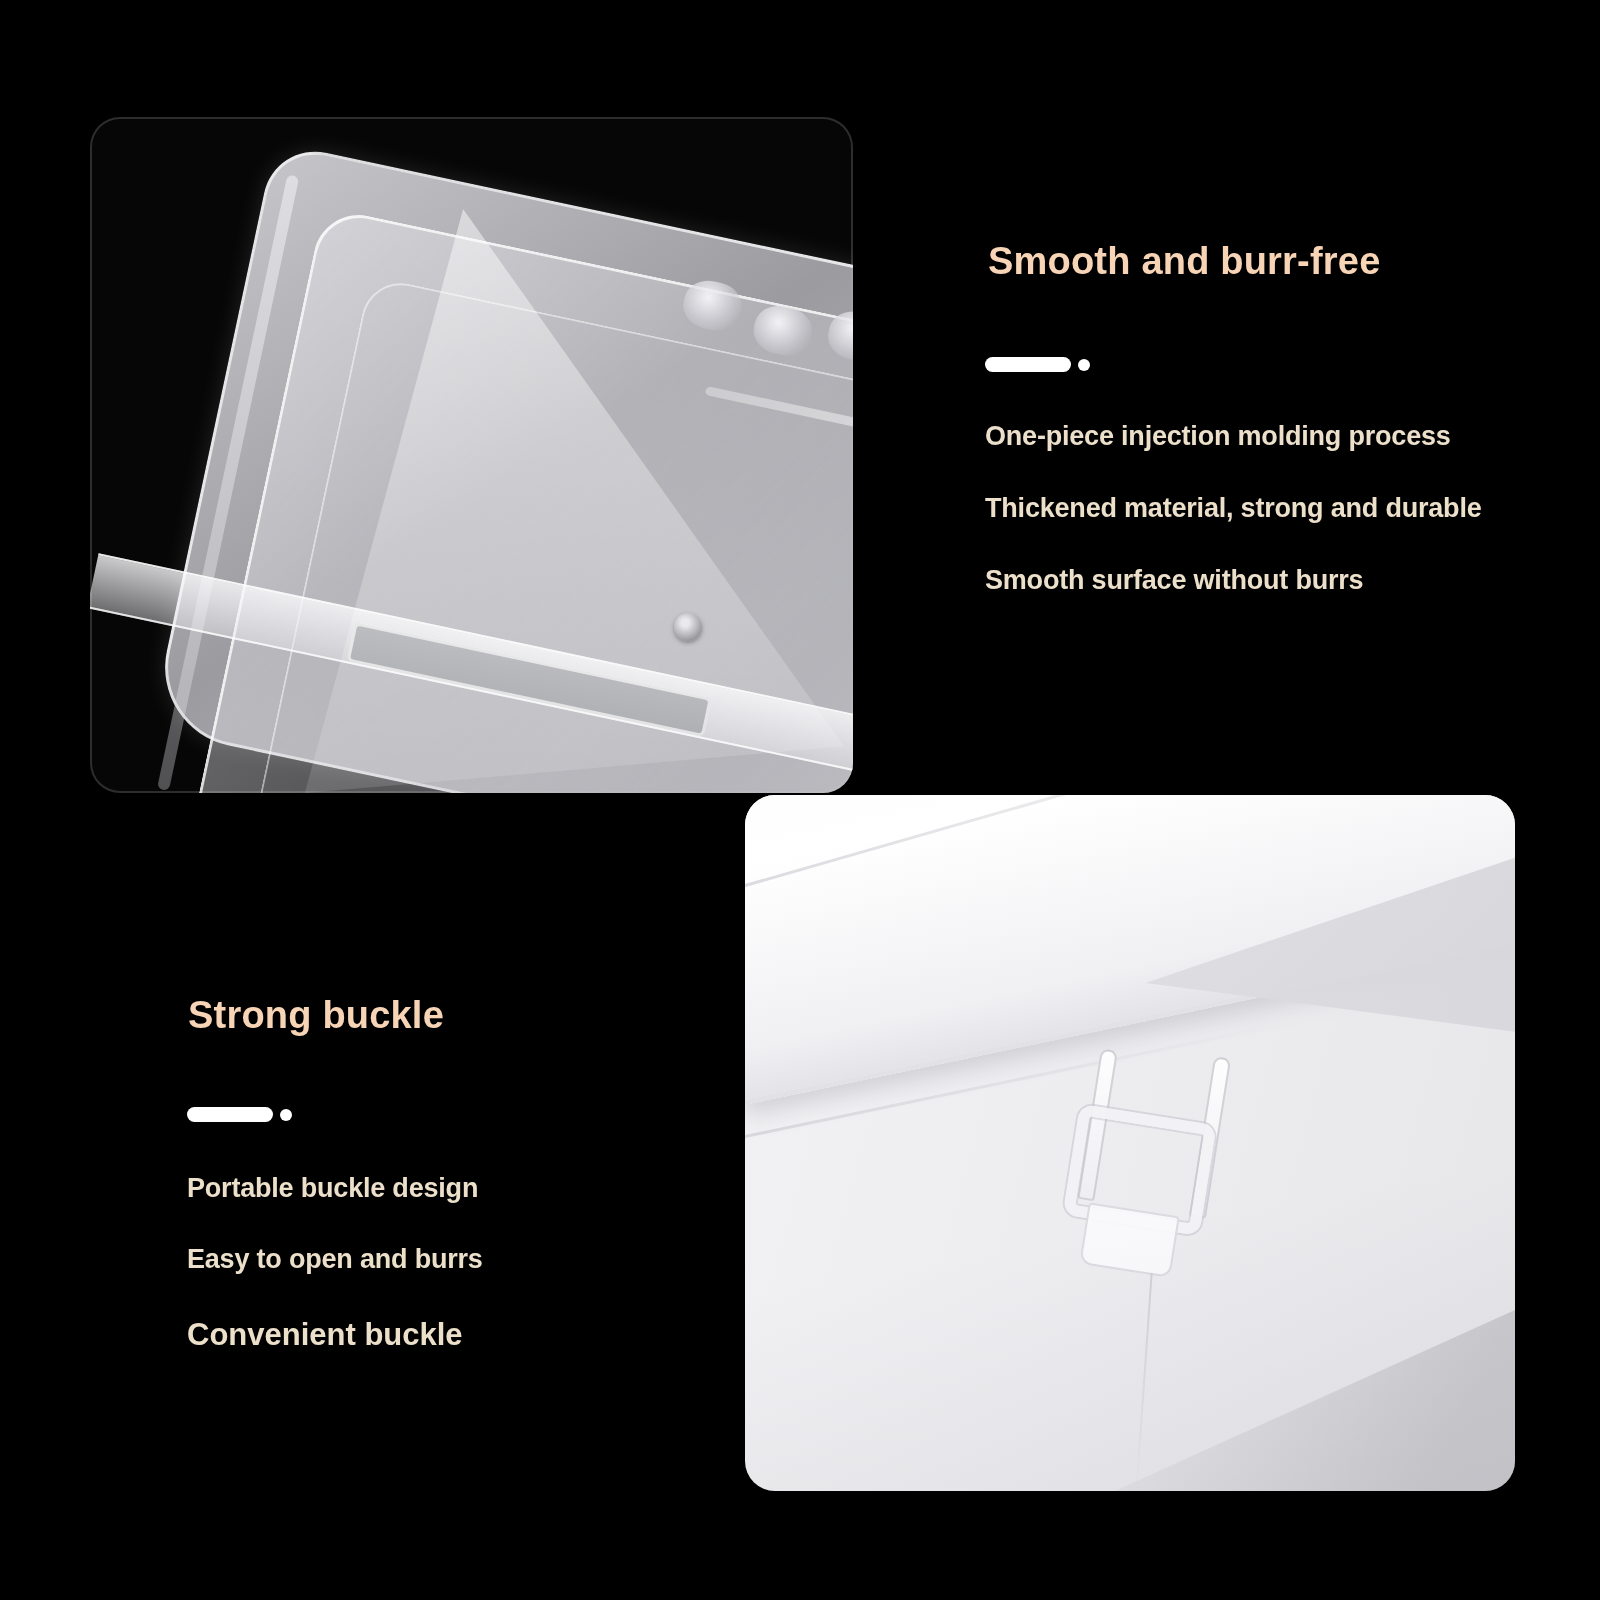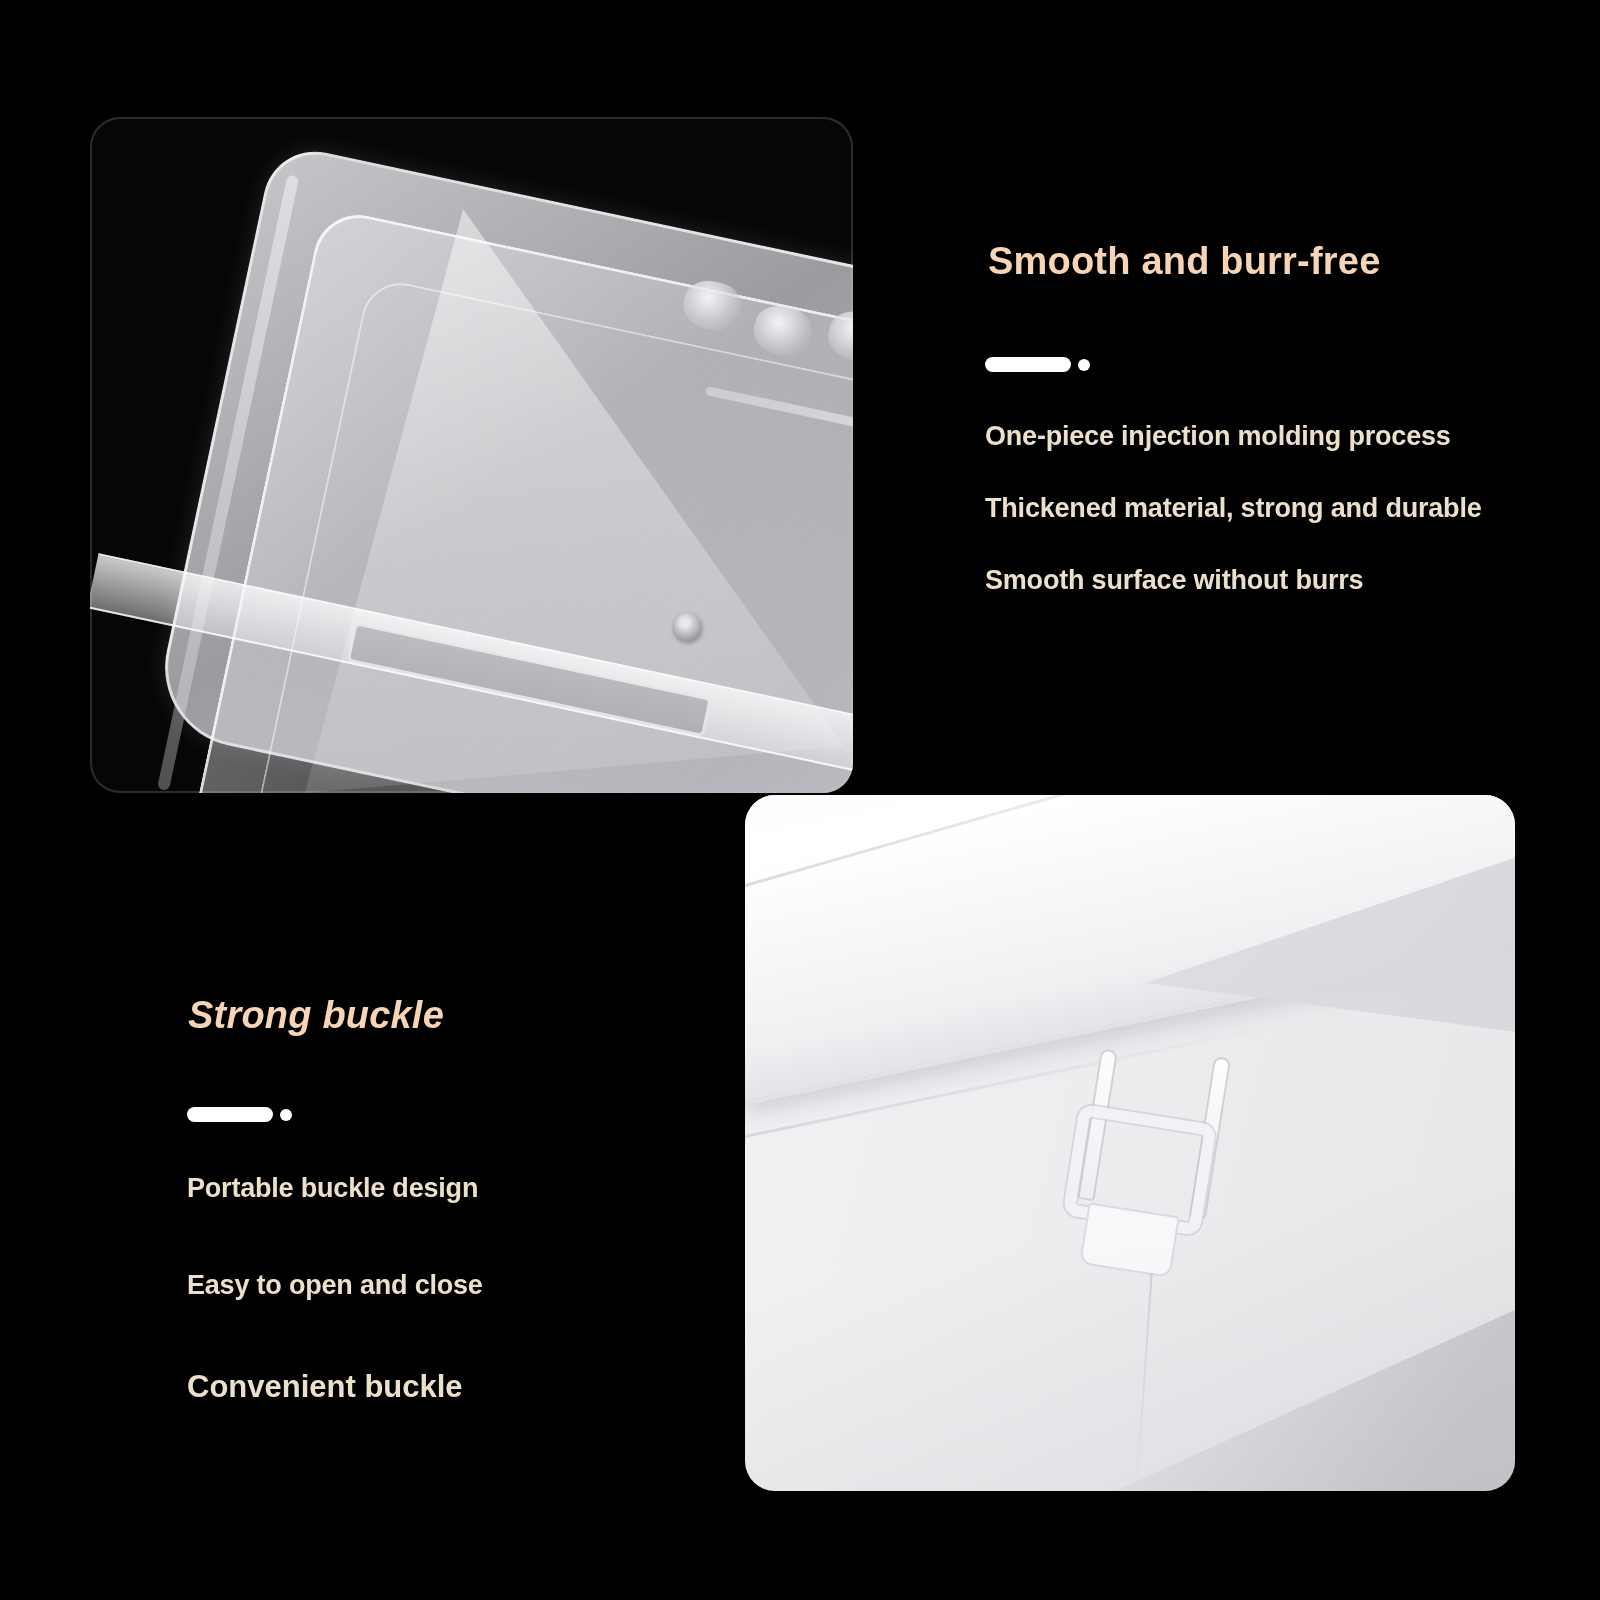--- a/index.html
+++ b/index.html
@@ -158,30 +158,30 @@
 
   
   .feature-heading{
     position:absolute;color:var(--c-heading);
     font-size:38px;font-weight:700;letter-spacing:0.2px;line-height:1;
     white-space:nowrap;
   }
   .divider{position:absolute;display:flex;align-items:center;}
   .divider .dash{width:86px;height:15px;border-radius:8px;background:var(--c-divider);}
   .divider .dot{width:12px;height:12px;border-radius:50%;background:var(--c-divider);margin-left:7px;}
-  .bullets{position:absolute;display:flex;flex-direction:column;gap:72px;}
+  .bullets{position:absolute;display:flex;flex-direction:column;gap:46px;}
   .bullet{
     color:var(--c-body);font-size:27px;font-weight:700;line-height:25px;
     letter-spacing:-0.2px;white-space:nowrap;
   }
   .bullet.large{font-size:31px;line-height:33px;letter-spacing:0;}
   #heading-smooth{left:988px;top:242px;}
   #divider-smooth{left:985px;top:357px;}
   #bullets-smooth{left:985px;top:424px;gap:47px;}
-  #heading-buckle{left:188px;top:996px;font-style:italic;}
+  #heading-buckle{left:188px;top:996px;}
   #divider-buckle{left:187px;top:1107px;}
   #bullets-buckle{left:187px;top:1176px;}
 </style>
 </head>
 <body>
 
 <div class="canvas">
 
   <div class="photo1">
     <div class="p1-box">
@@ -213,21 +213,21 @@
     <div class="bullet">Smooth surface without burrs</div>
   </div>
 
   <h2 class="feature-heading" id="heading-buckle">Strong buckle</h2>
   <div class="divider" id="divider-buckle">
     <span class="dash"></span>
     <span class="dot"></span>
   </div>
   <div class="bullets" id="bullets-buckle">
     <div class="bullet">Portable buckle design</div>
-    <div class="bullet">Easy to open and close</div>
+    <div class="bullet">Easy to open and burrs</div>
     <div class="bullet large">Convenient buckle</div>
   </div>
 
   <div class="photo2">
     <div class="p2-lid"></div>
     <div class="p2-crease"></div>
     <div class="p2-wedge"></div>
     <div class="p2-line2"></div>
     <div class="p2-buckle">
       <div class="p2-prong left"></div>

